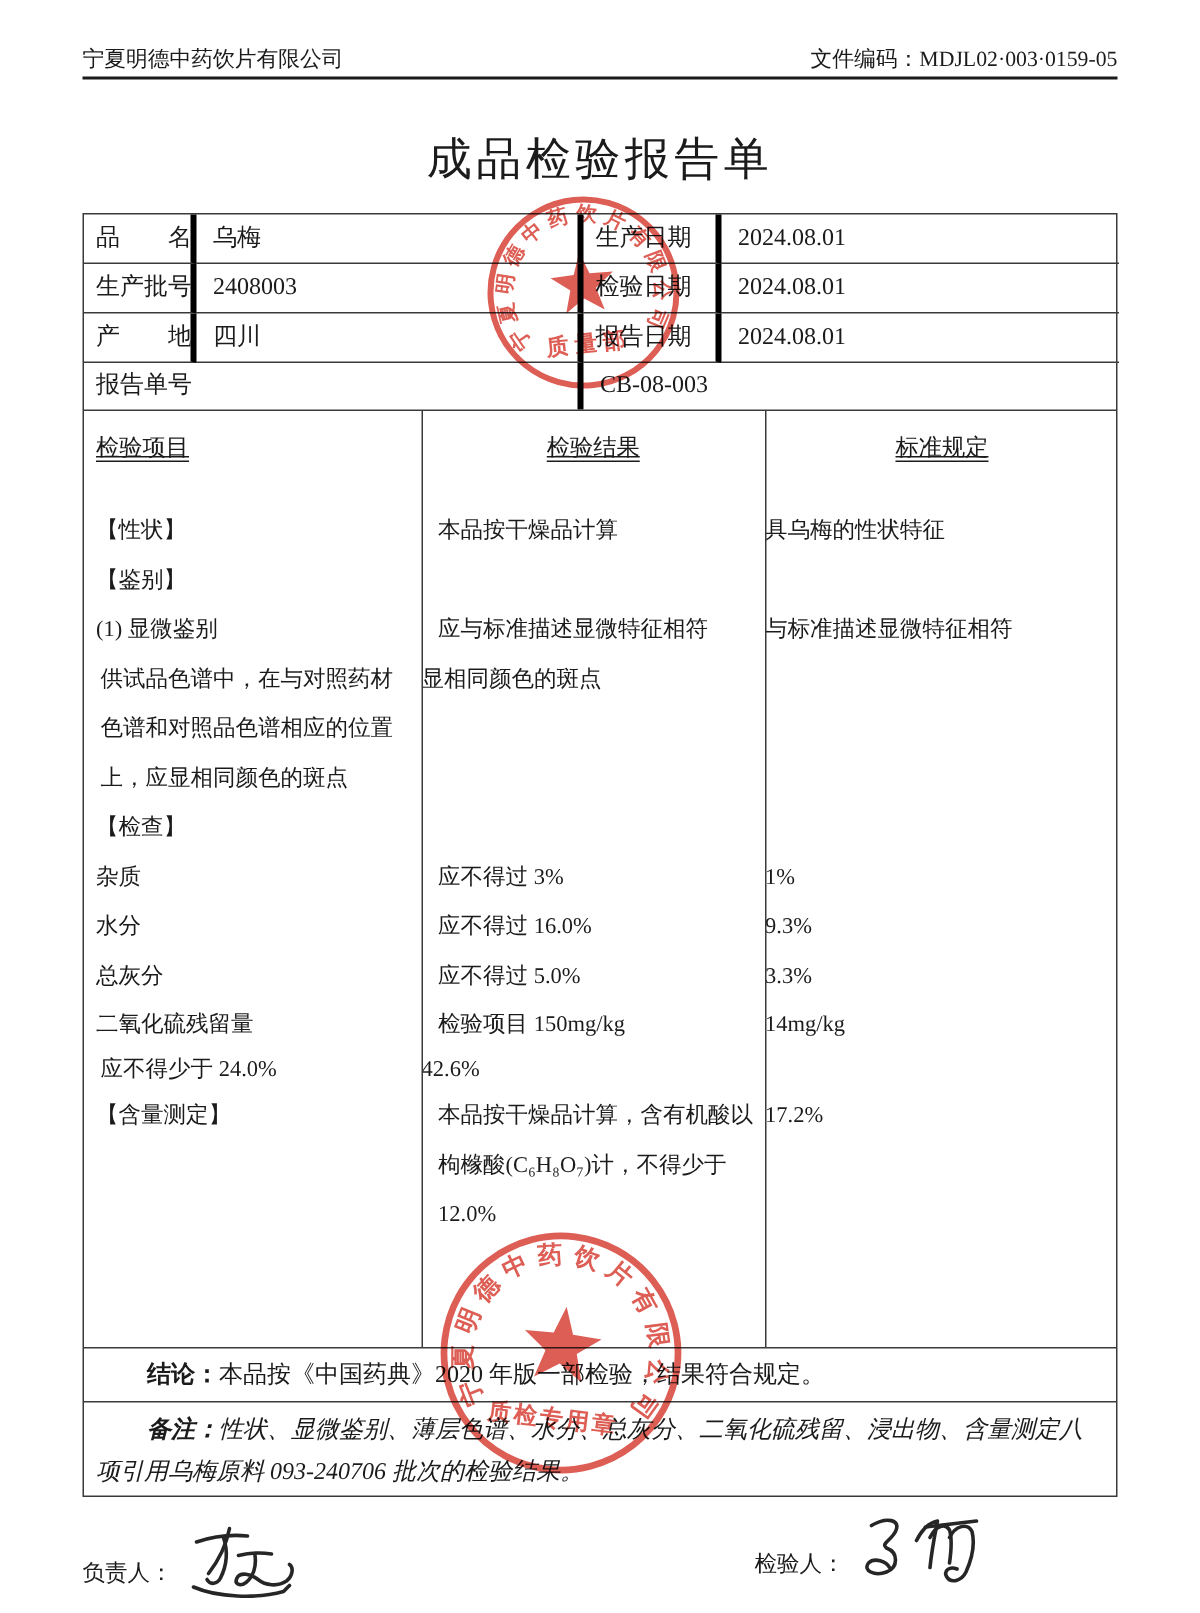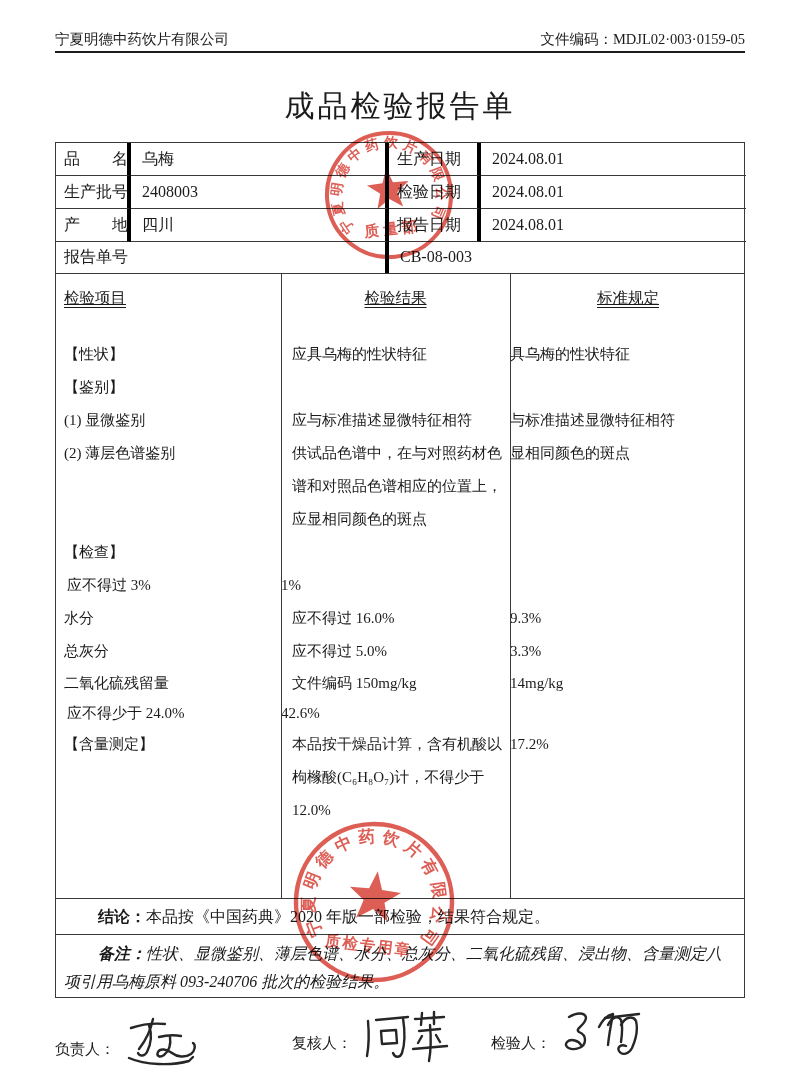--- a/index.html
+++ b/index.html
@@ -90,60 +90,60 @@
       <div class="vline v2"></div>
 
       <div class="mainhead">
         <div class="h left"><span>检验项目</span></div>
         <div class="h center"><span>检验结果</span></div>
         <div class="h center"><span>标准规定</span></div>
       </div>
 
       <div class="mrow" style="min-height:33px">
         <div class="c1">【性状】</div>
-        <div class="c2">应具乌梅的性状特征</div>
+        <div class="c2">本品按干燥品计算</div>
         <div class="c3">具乌梅的性状特征</div>
       </div>
       <div class="mrow" style="min-height:33px">
         <div class="c1">【鉴别】</div>
         <div class="c2"></div>
         <div class="c3"></div>
       </div>
       <div class="mrow" style="min-height:33px">
         <div class="c1">(1) 显微鉴别</div>
         <div class="c2">应与标准描述显微特征相符</div>
         <div class="c3">与标准描述显微特征相符</div>
       </div>
       <div class="mrow" style="min-height:99px">
-        <div class="c1">(2) 薄层色谱鉴别</div>
         <div class="c2">供试品色谱中，在与对照药材色谱和对照品色谱相应的位置上，应显相同颜色的斑点</div>
         <div class="c3">显相同颜色的斑点</div>
       </div>
       <div class="mrow" style="min-height:33px">
         <div class="c1">【检查】</div>
         <div class="c2"></div>
         <div class="c3"></div>
       </div>
       <div class="mrow" style="min-height:33px">
+        <div class="c1">杂质</div>
         <div class="c2">应不得过 3%</div>
         <div class="c3">1%</div>
       </div>
       <div class="mrow" style="min-height:33px">
         <div class="c1">水分</div>
         <div class="c2">应不得过 16.0%</div>
         <div class="c3">9.3%</div>
       </div>
       <div class="mrow" style="min-height:33px">
         <div class="c1">总灰分</div>
         <div class="c2">应不得过 5.0%</div>
         <div class="c3">3.3%</div>
       </div>
       <div class="mrow" style="min-height:31px;line-height:31px">
         <div class="c1">二氧化硫残留量</div>
-        <div class="c2">文件编码 150mg/kg</div>
+        <div class="c2">检验项目 150mg/kg</div>
         <div class="c3">14mg/kg</div>
       </div>
       <div class="mrow" style="min-height:29px;line-height:29px">
         <div class="c2">应不得少于 24.0%</div>
         <div class="c3">42.6%</div>
       </div>
       <div class="mrow" style="min-height:66px">
         <div class="c1">【含量测定】</div>
         <div class="c2">本品按干燥品计算，含有机酸以枸橼酸(C₆H₈O₇)计，不得少于 12.0%</div>
         <div class="c3">17.2%</div>
@@ -164,35 +164,21 @@
       <span class="slab">负责人：</span>
       <svg width="96" height="56" viewBox="0 0 96 56">
         <path class="sig-stroke" d="M38 6 C36 16 31 27 24 36"></path>
         <path class="sig-stroke" d="M16 15 C28 11 40 10 50 11"></path>
         <path class="sig-stroke" d="M34 12 C37 21 36 31 32 39 C30 43 25 44 23 40"></path>
         <path class="sig-stroke" d="M44 24 C52 22 60 22 66 23"></path>
         <path class="sig-stroke" d="M55 24 C56 31 54 38 49 42 C45 45 41 43 43 39 C45 35 52 36 57 40 C62 44 70 45 76 41 C80 38 81 32 78 30"></path>
         <path class="sig-stroke" d="M14 45 C30 52 56 53 74 48 L78 44"></path>
       </svg>
     </div>
-    <div class="sgroup" style="left:237px;top:0px">
-      <span class="slab">复核人：</span>
-      <svg width="110" height="58" viewBox="0 0 110 58">
-        <path class="sig-stroke" d="M16 16 C17 27 17 40 15 51"></path>
-        <path class="sig-stroke" d="M24 15 L56 12"></path>
-        <path class="sig-stroke" d="M29 26 L44 25 L45 38 L30 39 Z"></path>
-        <path class="sig-stroke" d="M51 13 C53 26 53 39 50 48 C48 53 43 53 41 48"></path>
-        <path class="sig-stroke" d="M70 8 L69 20 M82 7 L82 19 M63 14 L92 12"></path>
-        <path class="sig-stroke" d="M67 26 L88 24"></path>
-        <path class="sig-stroke" d="M70 31 L66 38 M84 30 L88 37"></path>
-        <path class="sig-stroke" d="M61 44 L95 41"></path>
-        <path class="sig-stroke" d="M78 20 C79 31 79 45 77 56"></path>
-      </svg>
-    </div>
-    <div class="sgroup" style="left:436px;top:0px">
+    <div class="sgroup" style="left:448px;top:0px">
       <span class="slab">检验人：</span>
       <svg width="110" height="58" viewBox="0 0 110 58">
         <path class="sig-stroke" d="M18 12 C28 6 38 8 34 16 C31 22 24 24 28 27 C36 30 36 40 28 43 C20 46 12 42 16 37 C20 33 28 36 30 40"></path>
         <path class="sig-stroke" d="M48 22 C52 14 57 10 62 9 C60 19 58 30 57 40"></path>
         <path class="sig-stroke" d="M57 20 C61 12 67 10 70 15 C72 21 71 30 70 37"></path>
         <path class="sig-stroke" d="M54 13 L88 9"></path>
         <path class="sig-stroke" d="M70 20 C74 12 82 10 85 16 C87 24 85 34 81 43 C78 49 71 51 68 46 C66 42 70 39 75 41"></path>
       </svg>
     </div>
   </div>

